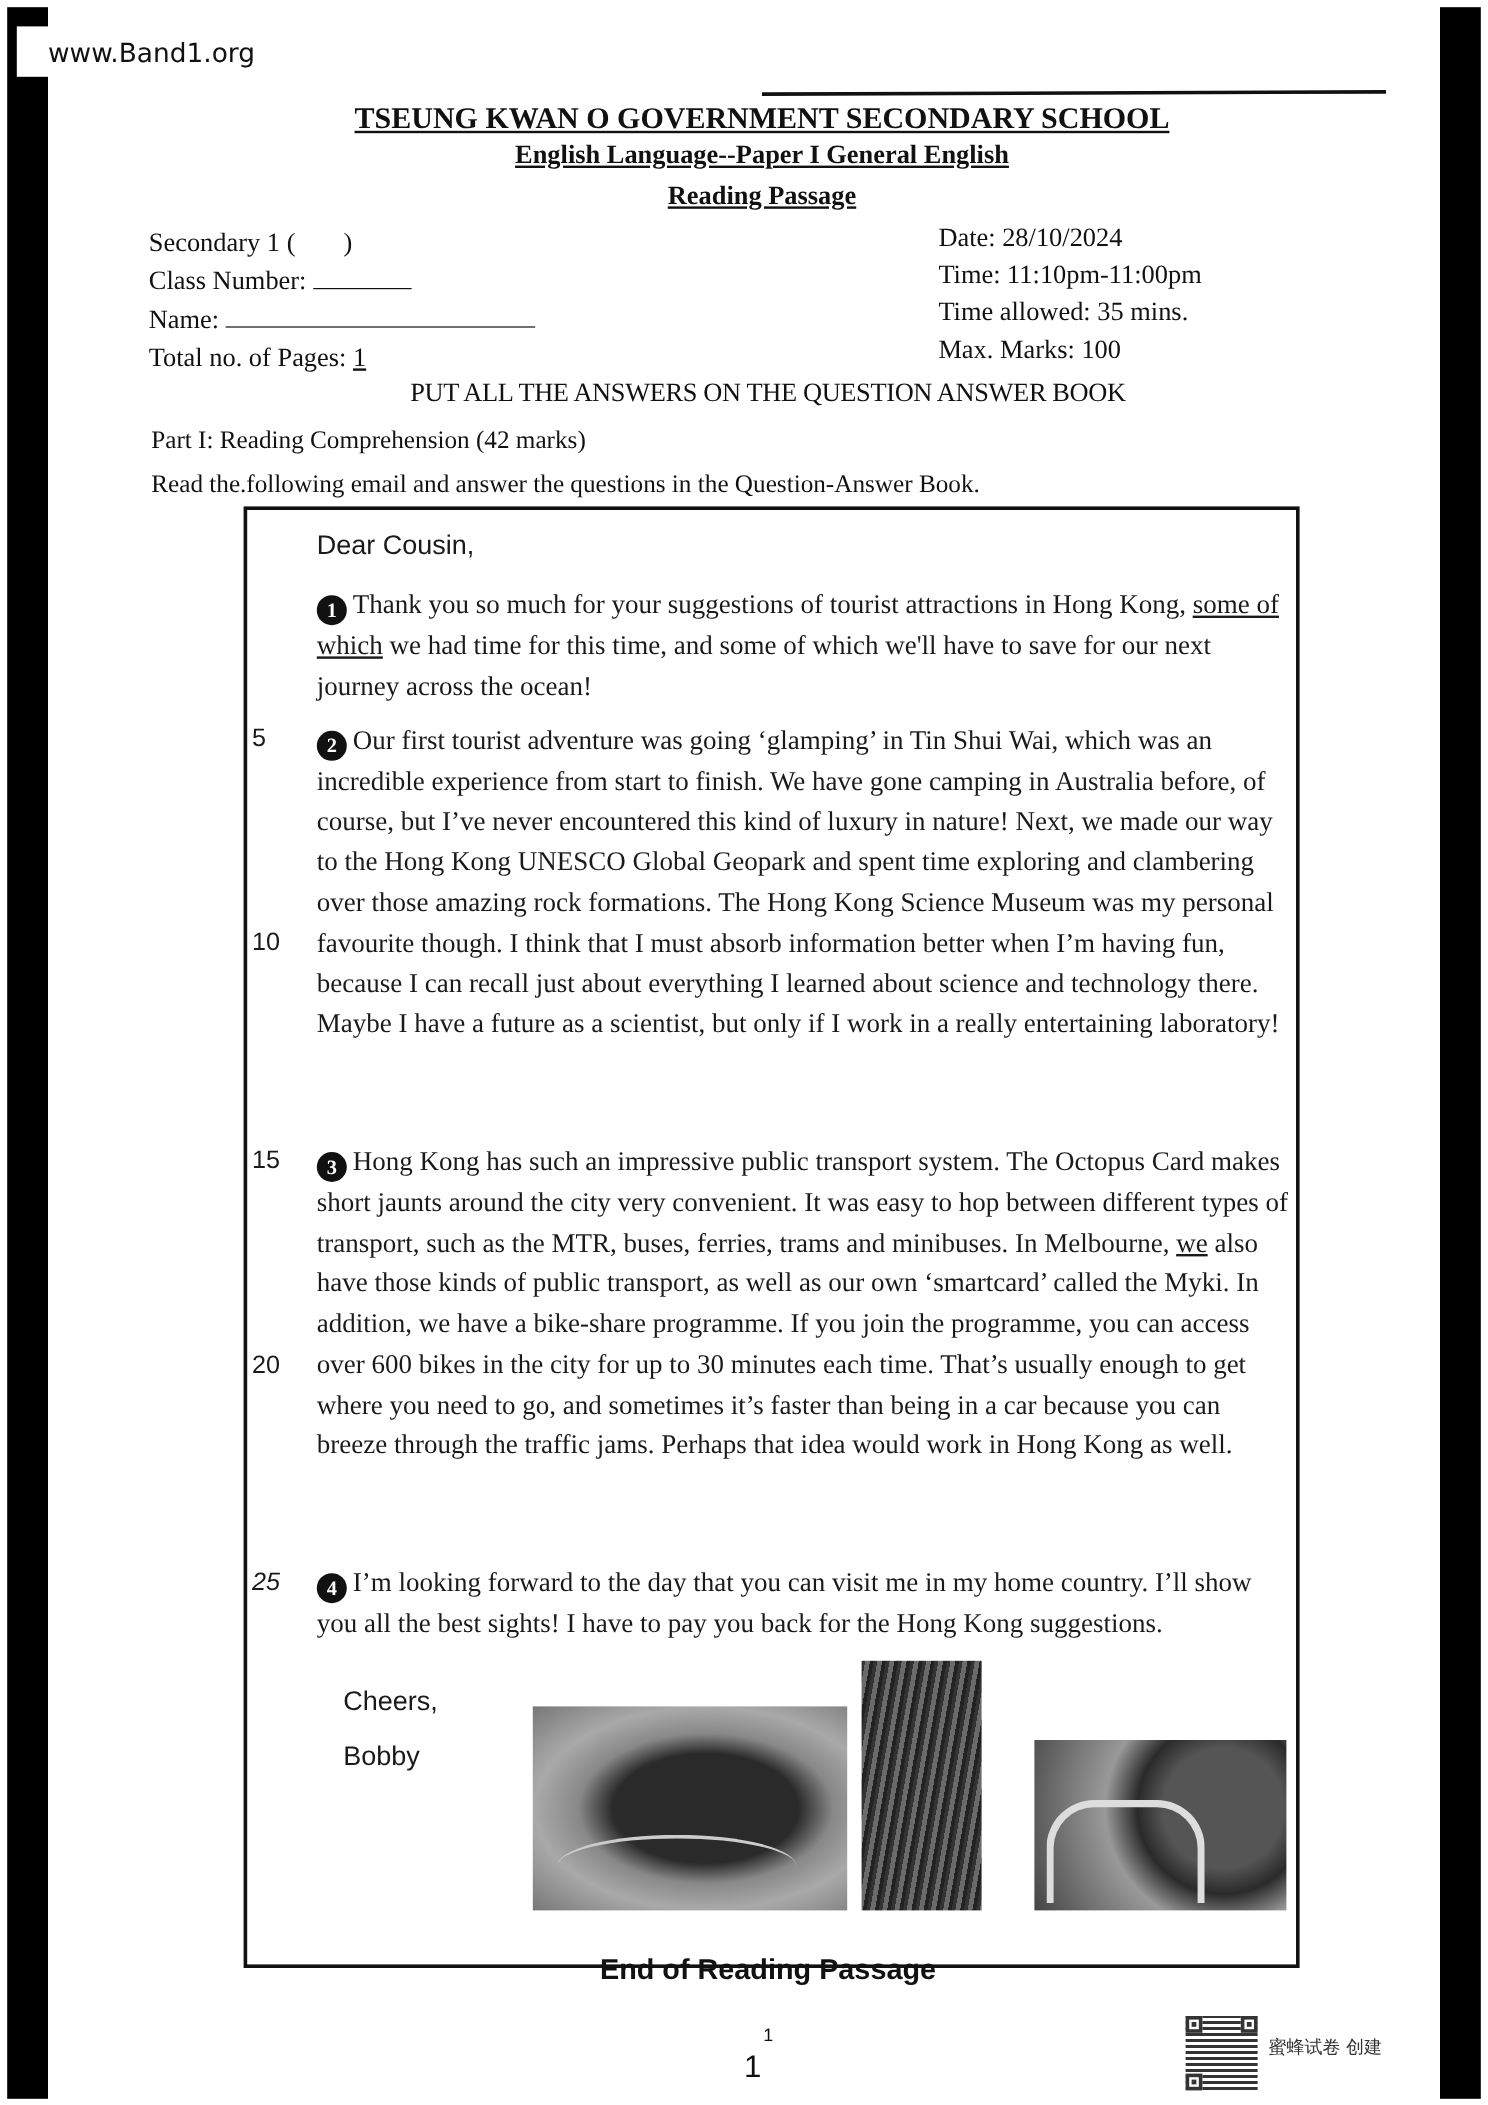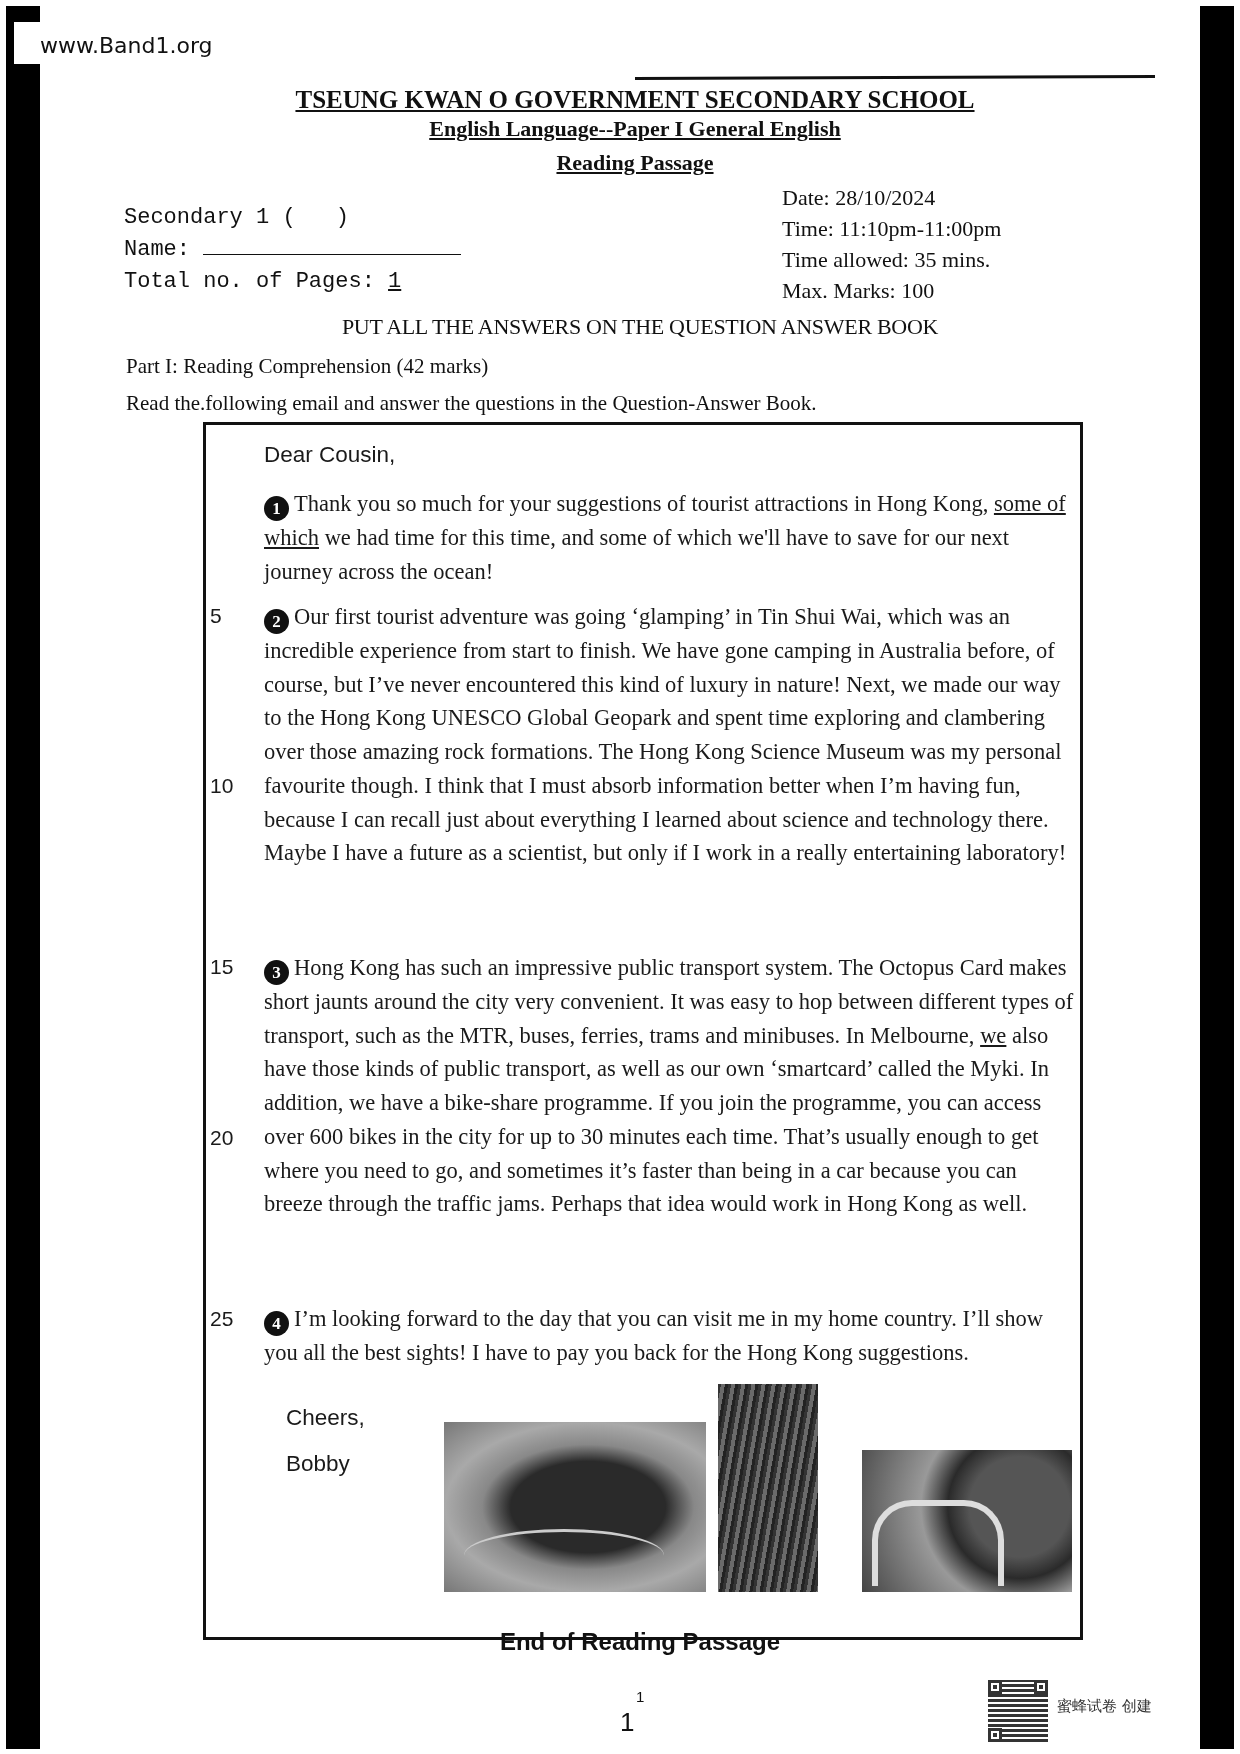--- a/index.html
+++ b/index.html
@@ -11,21 +11,21 @@
   .bar-right { position: absolute; left: 1200px; top: 6px; width: 34px; height: 1743px; background: #000; }
 
   .watermark { position: absolute; left: 40px; top: 33px; font-family: "DejaVu Sans", sans-serif; font-size: 22px; color: #111; }
   .top-rule { position: absolute; left: 635px; top: 76px; width: 520px; height: 3px; background: #111; transform: rotate(-0.2deg); }
 
   .hdr { position: absolute; left: 0; width: 1270px; text-align: center; font-weight: bold; text-decoration: underline; }
   .hdr1 { top: 86px; font-size: 25px; }
   .hdr2 { top: 116px; font-size: 22px; }
   .hdr3 { top: 150px; font-size: 22px; }
 
-  .info-left { position: absolute; left: 124px; top: 202px; font-size: 22px; line-height: 32px; font-family: Liberation Mono, monospace; }
+  .info-left { position: absolute; left: 124px; top: 186px; font-size: 22px; line-height: 32px; }
   .info-right { position: absolute; left: 782px; top: 182px; font-size: 22px; line-height: 31px; }
   .blank { display: inline-block; border-bottom: 1.5px solid #111; height: 20px; vertical-align: baseline; }
   .underline { text-decoration: underline; }
 
   .instruction { position: absolute; left: 0; width: 1280px; top: 314px; text-align: center; font-size: 22px; letter-spacing: -0.3px; }
   .part { position: absolute; left: 126px; top: 354px; font-size: 21px; }
   .readline { position: absolute; left: 126px; top: 391px; font-size: 21px; }
 
   .passage-box { position: absolute; left: 203px; top: 422px; width: 880px; height: 1218px; border: 3.5px solid #111; }
   .passage { position: absolute; left: 264px; top: 442px; width: 810px; font-family: "Liberation Sans", sans-serif; font-size: 22.5px; color: #1a1a1a; }
@@ -66,20 +66,24 @@
 
 <div class="hdr hdr1">TSEUNG KWAN O GOVERNMENT SECONDARY SCHOOL</div>
 <div class="hdr hdr2">English Language--Paper I General English</div>
 <div class="hdr hdr3">Reading Passage</div>
 
 <div class="info-left">
   <div>
     <span>Secondary 1 (</span><span style="display:inline-block;width:40px;"></span><span>)</span>
   </div>
   <div>
+    <span>Class Number:</span>
+    <span class="blank" style="width:82px;"></span>
+  </div>
+  <div>
     <span>Name:</span>
     <span class="blank" style="width:258px;"></span>
   </div>
   <div>
     <span>Total no. of Pages:</span>
     <span class="underline">1</span>
   </div>
 </div>
 
 <div class="info-right">
@@ -92,21 +96,21 @@
 <div class="instruction">PUT ALL THE ANSWERS ON THE QUESTION ANSWER BOOK</div>
 <div class="part">Part I: Reading Comprehension (42 marks)</div>
 <div class="readline">Read the.following email and answer the questions in the Question-Answer Book.</div>
 
 <div class="passage-box"></div>
 
 <div class="linenum" style="top:604px;">5</div>
 <div class="linenum" style="top:774px;">10</div>
 <div class="linenum" style="top:955px;">15</div>
 <div class="linenum" style="top:1126px;">20</div>
-<div class="linenum" style="top:1307px;">25</div>
+<div class="linenum" style="top:1307px;font-style:italic;">25</div>
 
 <div class="passage">
   <div class="greet">Dear Cousin,</div>
 
   <div class="para" style="top:45px;">
     <span class="bullet">1</span><span>Thank you so much for your suggestions of tourist attractions in Hong Kong, </span><span class="underline">some of which</span><span> we had time for this time, and some of which we'll have to save for our next journey across the ocean!</span>
   </div>
 
   <div class="para" style="top:158px;">
     <span class="bullet">2</span><span>Our first tourist adventure was going ‘glamping’ in Tin Shui Wai, which was an incredible experience from start to finish. We have gone camping in Australia before, of course, but I’ve never encountered this kind of luxury in nature! Next, we made our way to the Hong Kong UNESCO Global Geopark and spent time exploring and clambering over those amazing rock formations. The Hong Kong Science Museum was my personal favourite though. I think that I must absorb information better when I’m having fun, because I can recall just about everything I learned about science and technology there. Maybe I have a future as a scientist, but only if I work in a really entertaining laboratory!</span>

